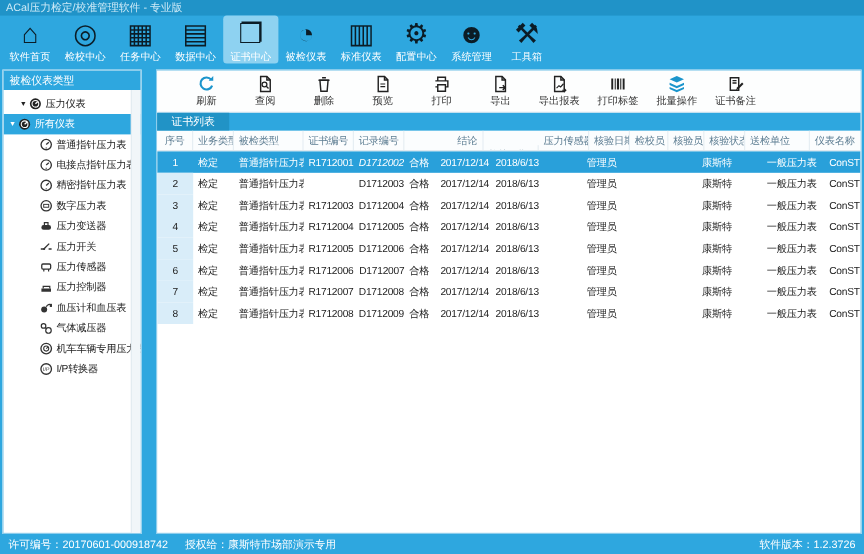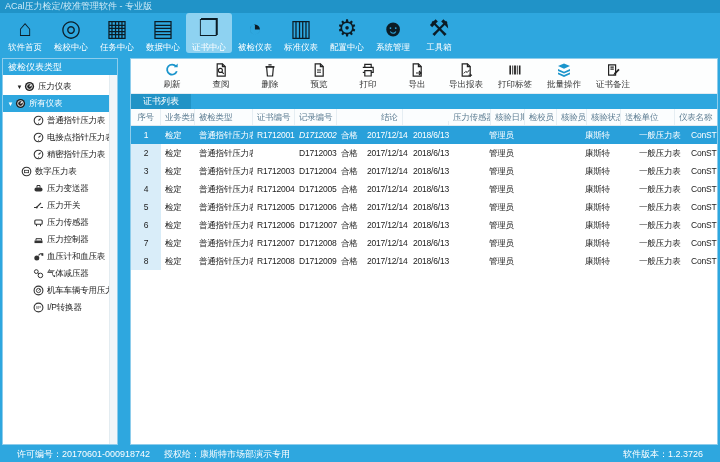--- a/index.html
+++ b/index.html
@@ -40,21 +40,21 @@
   
   .thead{display:flex;height:16px;flex:0 0 16px;background:#fbfdfe;border-bottom:1px solid #dfe8ee;color:#5d7d92;font-size:8.5px;line-height:16px;}
   .hc{box-sizing:border-box;flex-shrink:0;overflow:hidden;white-space:nowrap;border-right:1px solid #e6eef3;padding-left:4px;letter-spacing:-0.2px;}
   .tbody{flex:1;overflow:hidden;}
   .trow{display:flex;height:18px;line-height:18px;font-size:8.5px;color:#222;}
   .tc{box-sizing:border-box;flex-shrink:0;overflow:hidden;white-space:nowrap;padding-left:4px;letter-spacing:-0.2px;}
   .tc.seq{background:#d9edf9;text-align:center;padding-left:0;}
   .trow.selected{background:#29a0da;color:#fff;}
   .trow.selected .tc.seq{background:transparent;}
   
-  .statusbar{position:absolute;left:0;right:0;bottom:0;height:15px;background:#2ea7df;color:#fff;font-size:9px;line-height:15px;display:flex;justify-content:space-between;padding:0 17px;box-sizing:border-box;white-space:nowrap;}
+  .statusbar{position:absolute;left:0;right:0;bottom:0;height:15px;background:#2ea7df;color:#fff;font-size:9px;line-height:15px;display:flex;justify-content:space-between;padding:0 7px;box-sizing:border-box;white-space:nowrap;}
   .statusbar .left span{margin-right:14px;}
 </style>
 </head>
 <body>
 
 <div class="titlebar">ACal压力检定/校准管理软件 - 专业版</div>
 
 <div class="topnav">
     <div class="nav-item">
       <span class="ni">⌂</span>
@@ -150,21 +150,21 @@
           <span class="sp"></span>
           <span class="ticon">
             <svg width="11" height="11" viewBox="0 0 11 11">
               <circle cx="5.5" cy="5.5" r="4.3" fill="none" stroke="#333" stroke-width="1.1"></circle>
               <path d="M5.5 5.5L7.7 3.6" stroke="#333" stroke-width="1.1"></path>
               <path d="M5.5 8.8v-1" stroke="#333" stroke-width="0.8"></path>
             </svg>
           </span>
           <span class="tlabel">精密指针压力表</span>
         </div>
-        <div class="tnode" style="padding-left: 9px;">
+        <div class="tnode" style="padding-left: 21px;">
           <span class="sp"></span>
           <span class="ticon">
             <svg width="11" height="11" viewBox="0 0 11 11">
               <circle cx="5.5" cy="5.5" r="4.3" fill="none" stroke="#333" stroke-width="1.1"></circle>
               <rect x="3.4" y="4.3" width="4.2" height="2.4" fill="none" stroke="#333" stroke-width="0.8"></rect>
             </svg>
           </span>
           <span class="tlabel">数字压力表</span>
         </div>
         <div class="tnode" style="padding-left: 21px;">

